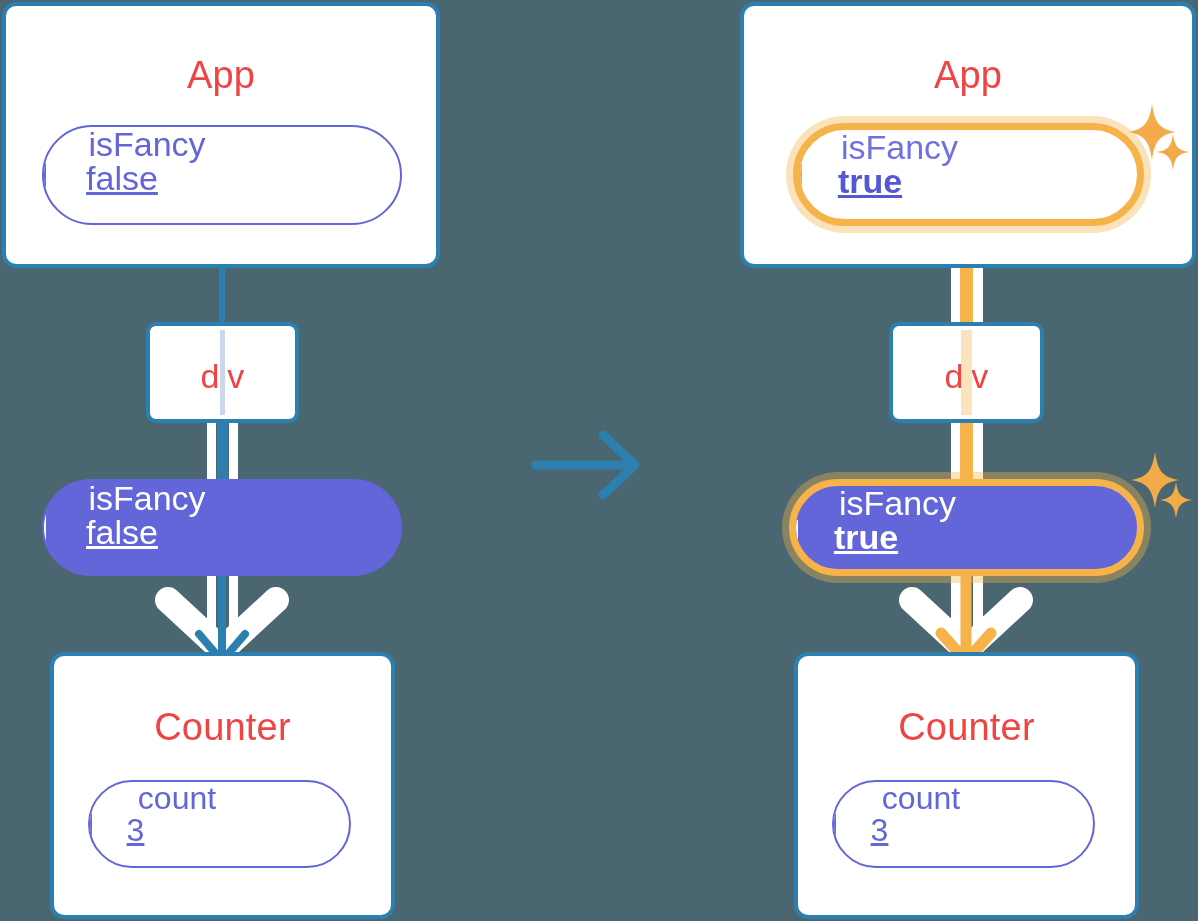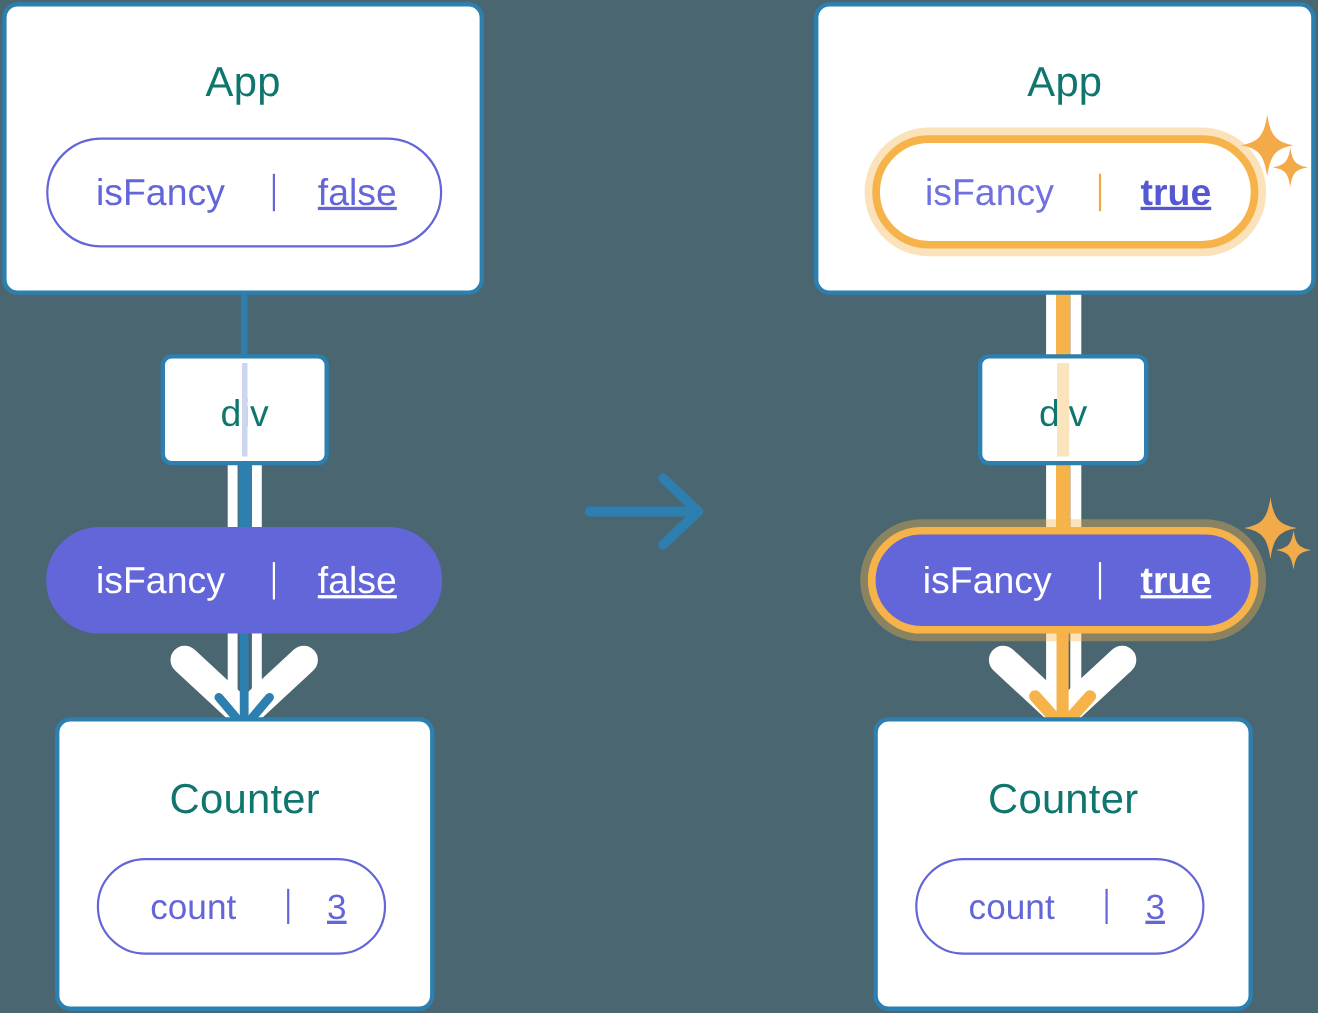--- a/index.html
+++ b/index.html
@@ -18,35 +18,36 @@
     background:#ffffff;
     border:4px solid #2d7fb0;
     border-radius:14px;
     box-sizing:border-box;
     z-index:6;
   }
   .node-title{
     position:absolute;
     left:0;right:0;
     text-align:center;
-    color:#0f766e;
+    color:#ef4444;
     font-size:38px;
     letter-spacing:.2px;
     line-height:1;
   }
 
   
   .pill{
     position:absolute;
     display:flex;
-    align-items:center;
+    align-items:flex-start;
     box-sizing:border-box;
     border-radius:999px;
     overflow:hidden;
     z-index:9;
+    flex-direction:column;
   }
   .pill-key,.pill-val{
     display:flex;align-items:center;justify-content:center;
     font-size:34px;
     line-height:1;
     box-sizing:border-box;
   }
   .pill-val{font-size:34px;text-decoration:underline;}
 
   

